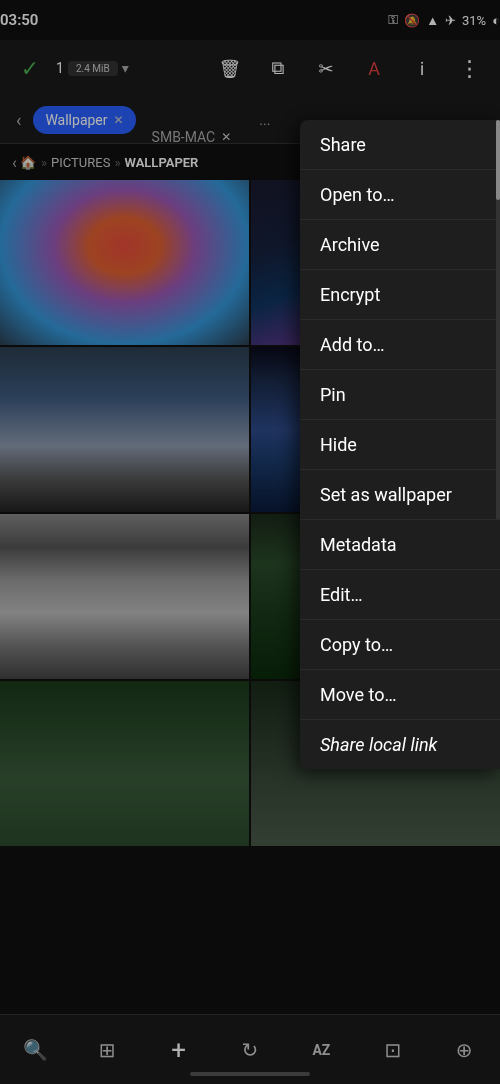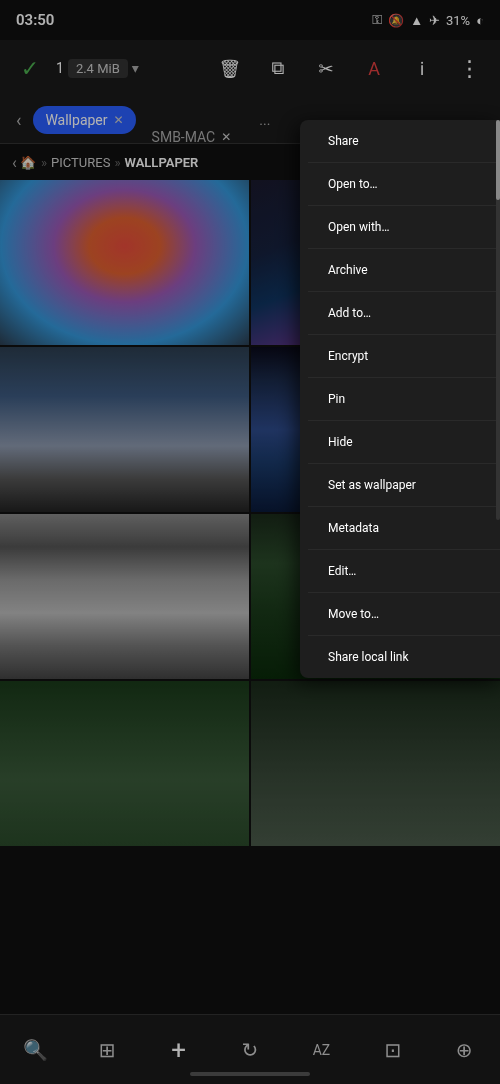--- a/index.html
+++ b/index.html
@@ -14,21 +14,21 @@
       position: relative;
     }
 
     
     .status-bar {
       height: 40px;
       background: #111;
       display: flex;
       align-items: center;
       justify-content: space-between;
-      padding: 0 16px;
+      padding: 0 0;
     }
     .status-time {
       font-size: 15px;
       font-weight: 600;
       color: #fff;
     }
     .status-icons {
       display: flex;
       align-items: center;
       gap: 6px;
@@ -67,21 +67,21 @@
       display: flex;
       align-items: center;
       gap: 4px;
       font-size: 14px;
       color: #fff;
     }
     .count-badge {
       background: #333;
       border-radius: 4px;
       padding: 2px 8px;
-      font-size: 13px;
+      font-size: 10px;
       color: #ccc;
     }
 
     
     .tabs-bar {
       height: 48px;
       background: #1a1a1a;
       display: flex;
       align-items: center;
       padding: 0 8px;
@@ -182,28 +182,27 @@
       background: #1e1e1e;
       border-radius: 8px 0 0 8px;
       z-index: 20;
       overflow: hidden;
       box-shadow: -4px 4px 20px rgba(0,0,0,0.7);
     }
     .menu-item {
       display: flex;
       align-items: center;
       padding: 14px 20px;
-      font-size: 12px;
+      font-size: 18px;
       color: #fff;
       cursor: pointer;
       border-bottom: 1px solid #2a2a2a;
       transition: background 0.1s;
-      margin-left: 8px;
-    }
-    .menu-item:last-child { border-bottom: none; }
+    }
+    .menu-item:last-child { border-bottom: none; font-style: italic; }
 
     
     .bottom-nav {
       position: absolute;
       bottom: 0;
       left: 0;
       right: 0;
       height: 70px;
       background: #1a1a1a;
       display: flex;
@@ -316,40 +315,40 @@
   <div class="photo-cell photo-6"></div>
   <div class="photo-cell photo-7"></div>
   <div class="photo-cell photo-8"></div>
 </div>
 
 <div class="context-menu-overlay"></div>
 
 <div class="context-menu">
   <div class="menu-item">Share</div>
   <div class="menu-item">Open to…</div>
-  <div class="menu-item">Open with…</div>
   <div class="menu-item">Archive</div>
+  <div class="menu-item">Encrypt</div>
   <div class="menu-item">Add to…</div>
-  <div class="menu-item">Encrypt</div>
   <div class="menu-item">Pin</div>
   <div class="menu-item">Hide</div>
   <div class="menu-item">Set as wallpaper</div>
   <div class="menu-item">Metadata</div>
   <div class="menu-item">Edit…</div>
+  <div class="menu-item">Copy to…</div>
   <div class="menu-item">Move to…</div>
   <div class="menu-item">Share local link</div>
 </div>
 
 <div class="menu-scrollbar">
   <div class="menu-scrollbar-thumb"></div>
 </div>
 
 <div class="bottom-nav">
   <div class="nav-item" style="font-size:20px;">🔍</div>
   <div class="nav-item" style="font-size:20px;">⊞</div>
   <div class="nav-item" style="font-size:26px; color:#fff;">+</div>
   <div class="nav-item" style="font-size:20px;">↻</div>
-  <div class="nav-item" style="font-size:14px; font-weight:normal;">AZ</div>
+  <div class="nav-item" style="font-size:14px; font-weight:bold;">AZ</div>
   <div class="nav-item" style="font-size:20px;">⊡</div>
   <div class="nav-item" style="font-size:20px;">⊕</div>
 </div>
 
 <div class="home-indicator"></div>
 
 </body></html>

